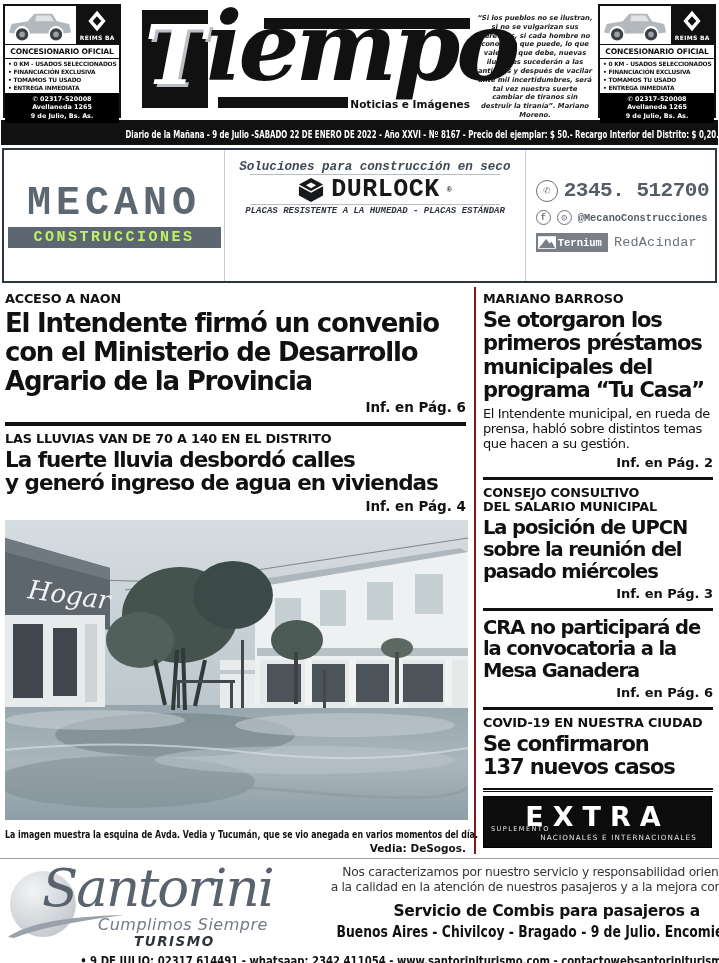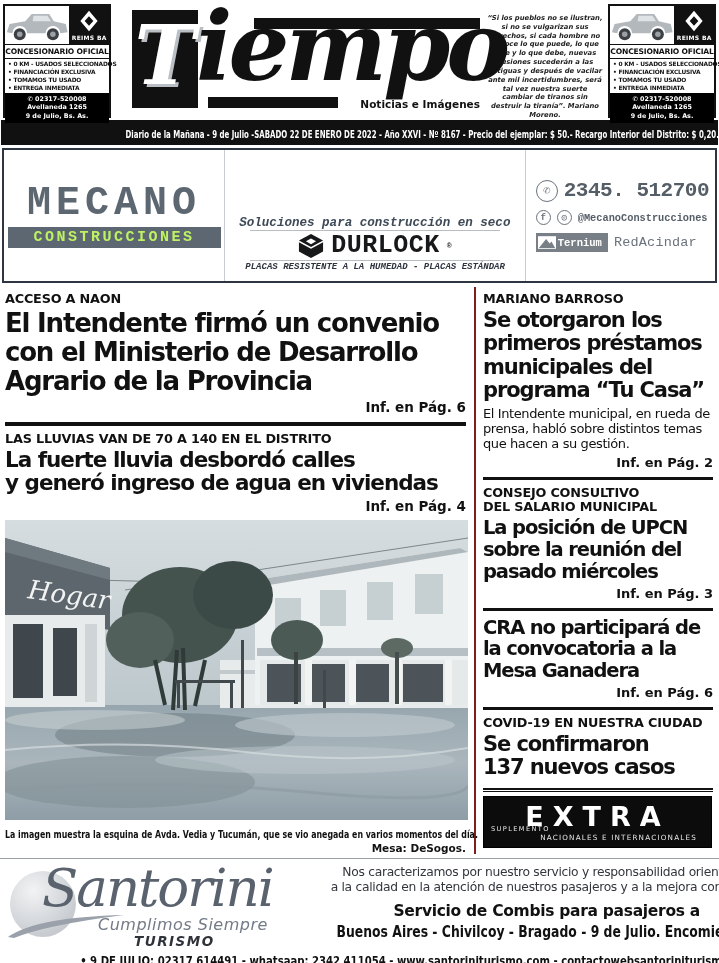--- a/index.html
+++ b/index.html
@@ -2,21 +2,21 @@
 <html><head>
 <meta charset="utf-8">
 <style>
   * { margin:0; padding:0; box-sizing:border-box; }
   body { background:#e9e9e9; font-family:"DejaVu Sans", sans-serif; }
   .page { width:719px; height:963px; background:#fff; margin:0 auto; position:relative;
           overflow:hidden; color:#111; }
 
   
   .header { display:flex; padding:4px 3px 0 3px; gap:5px; height:118px; }
-  .rad { width:108px; border:2px solid #111; background:#fff; display:flex; flex-direction:column; flex-shrink:0; }
+  .rad { width:118px; border:2px solid #111; background:#fff; display:flex; flex-direction:column; flex-shrink:0; }
   .rad-top { display:flex; height:46px; }
   .rad-car { width:62%; display:flex; align-items:center; justify-content:center; }
   .rad-logo { width:38%; background:#111; color:#fff; display:flex; flex-direction:column;
               align-items:center; justify-content:center; gap:2px; }
   .rad-dealer { font-size:6px; font-weight:bold; letter-spacing:.3px; }
   .rad-heading { font-size:7.6px; font-weight:bold; text-align:center; border-top:1px solid #111;
                  border-bottom:1px solid #111; padding:2px 0; letter-spacing:-.2px; }
   .rad-list { list-style:none; padding:2px 2px 0 3px; flex:1; }
   .rad-list li { font-size:5.9px; font-weight:bold; line-height:1.35; letter-spacing:-.2px; white-space:nowrap; }
   .rad-list li::before { content:"• "; }
@@ -40,21 +40,21 @@
   .dateband span { display:inline-block; white-space:nowrap; font-size:9.6px; font-weight:bold;
                    transform:scaleX(.73); transform-origin:center; }
 
   
   .mecano { margin:3px 2px 4px; border:2px solid #2f3540; height:135px; display:flex;font-family:Liberation Mono, monospace; }
   .mec-left { width:244px; display:flex; flex-direction:column; align-items:center; justify-content:center; }
   .mec-brand { font-size:40px; font-weight:bold; letter-spacing:5px; color:#5d6771; line-height:1; }
   .mec-sub { background:#5d6771; color:#bef264; font-weight:bold; font-size:15px; letter-spacing:2.5px;
              padding:2px 26px; margin-top:3px; }
   .mec-center { flex:1; border-left:1px solid #c9ccd0; border-right:1px solid #c9ccd0;
-                display:flex; flex-direction:column; align-items:center; justify-content:flex-end;
+                display:flex; flex-direction:column; align-items:center; justify-content:flex-start;
                 padding:9px 4px; text-align:center; }
   .mec-tagline { font-style:italic; font-weight:bold; font-size:13.5px; color:#3e4a57; white-space:nowrap;
                  display:inline-block; transform:scaleX(.93); }
   .mec-rule { width:86%; border-top:1px solid #b9bdc2; }
   .durlock-row { display:flex; align-items:center; gap:7px; }
   .durlock-word { font-size:25px; font-weight:bold; letter-spacing:.5px; color:#16181a; }
   .durlock-mark { font-size:8px; vertical-align:top; }
   .mec-placas { font-style:italic; font-weight:bold; font-size:9.8px; color:#2f3540; white-space:nowrap;
                 display:inline-block; transform:scaleX(.92); }
   .mec-right { width:192px; display:flex; flex-direction:column; justify-content:center;
@@ -351,21 +351,21 @@
           <ellipse cx="120" cy="262" rx="130" ry="26" fill="#7c8b90" opacity=".5"></ellipse>
           <ellipse cx="340" cy="205" rx="110" ry="12" fill="#c2ccd0" opacity=".6"></ellipse>
           <ellipse cx="300" cy="240" rx="150" ry="14" fill="#bcc7cb" opacity=".5"></ellipse>
           <ellipse cx="90 " cy="200" rx="90" ry="10" fill="#cdd5d8" opacity=".5"></ellipse>
           <path d="M0 230 Q120 218 240 232 T463 228" stroke="#d6dde0" stroke-width="2" fill="none" opacity=".7"></path>
           <path d="M0 270 Q150 258 300 272 T463 266" stroke="#8c9aa0" stroke-width="3" fill="none" opacity=".6"></path>
         </svg>
       </div>
       <div class="caption-row">
         <span class="caption">La imagen muestra la esquina de Avda. Vedia y Tucumán, que se vio anegada en varios momentos del día.</span>
-        <div class="credit">Mesa: DeSogos.</div>
+        <div class="credit">Vedia: DeSogos.</div>
       </div>
     </div>
 
     <div class="col-right">
       <div class="rstory">
         <div class="kicker">MARIANO BARROSO</div>
         <div class="rheadline">Se otorgaron los
 primeros préstamos
 municipales del
 programa “Tu Casa”</div>

